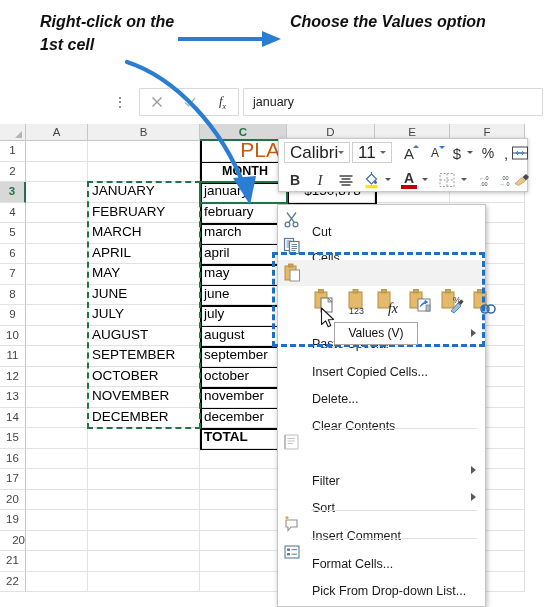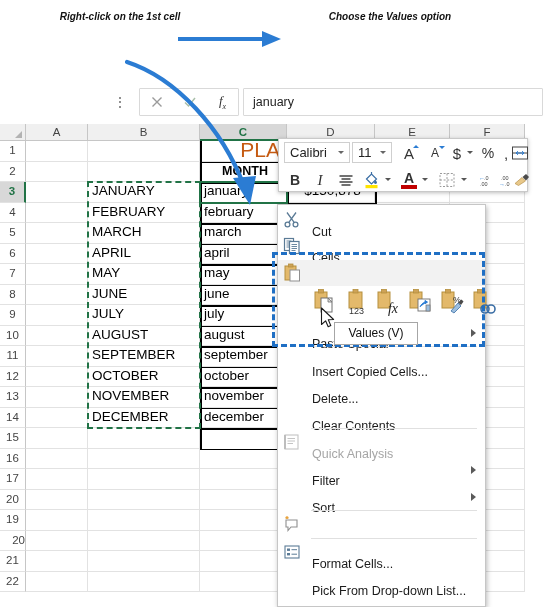--- a/index.html
+++ b/index.html
@@ -9,21 +9,21 @@
     background:#ffffff;
     font-family:"Liberation Sans", sans-serif;
     overflow:hidden;
     -webkit-font-smoothing:antialiased;
   }
 
   
   #annotations { position:absolute; left:0; top:0; width:550px; height:607px; z-index:60; pointer-events:none; }
   .anno-text {
     position:absolute; font-style:italic; font-weight:bold;
-    font-size:10px; color:#111; line-height:1.45; text-align:center;
+    font-size:16px; color:#111; line-height:1.45; text-align:left;
     font-family:"Liberation Sans", sans-serif;
   }
   #anno-left  { left:40px;  top:10px;  width:160px; }
   #anno-right { left:290px; top:10px;  width:200px; }
 
   
   .fbar { position:absolute; left:0; top:88px; width:550px; height:32px; background:#fff; z-index:5; }
   .namebox {
     position:absolute; left:7px; top:0px; width:98px; height:28px;
     border:1px solid #d4d4d4; background:#fff; border-radius:1px;
@@ -82,21 +82,21 @@
 
   
   #minibar {
     position:absolute; left:278px; top:138px; width:250px; height:54px;
     background:#fff; border:1px solid #c9c9c9; box-shadow:0 1px 4px rgba(0,0,0,.26);
     z-index:40;
   }
   .mb-row { position:absolute; left:0; width:250px; height:27px; }
   .mb-row.r1 { top:0; } .mb-row.r2 { top:27px; }
   .mb-ctl { position:absolute; top:3px; height:21px; border:1px solid #cfcfcf; background:#fff;
-            font-size:13px; color:#222; line-height:19px; padding-left:5px; }
+            font-size:17px; color:#222; line-height:19px; padding-left:5px; }
   .mb-ctl .cv { position:absolute; right:5px; top:8px; width:0; height:0;
             border-left:3.5px solid transparent; border-right:3.5px solid transparent; border-top:3.5px solid #666; }
   .mb-btn { position:absolute; top:1px; height:25px; }
   .mb-g { position:absolute; left:50%; top:50%; transform:translate(-50%,-50%);
           font-size:14px; color:#333; white-space:nowrap; }
   .tinyc { position:absolute; width:0;height:0;
           border-left:3.5px solid transparent; border-right:3.5px solid transparent; border-top:3.5px solid #555; }
 
   
   #ctxmenu {
@@ -236,20 +236,21 @@
     <div class="rowhdr" style="top: 283.5px; height: 20.5px; line-height: 19.5px;">14</div>
     <div class="cell" style="left: 26px; top: 283.5px; width: 62px; height: 20.5px; line-height: 18.5px;"></div>
     <div class="cell cellB" style="left: 88px; top: 283.5px; width: 112px; height: 20.5px; line-height: 18.5px;">DECEMBER</div>
     <div class="cell" style="left: 200px; top: 283.5px; width: 87px; height: 20.5px; line-height: 18.5px;">december</div>
     <div class="cell" style="left: 287px; top: 283.5px; width: 88px; height: 20.5px; line-height: 18.5px;"></div>
     <div class="cell" style="left: 375px; top: 283.5px; width: 75px; height: 20.5px; line-height: 18.5px;"></div>
     <div class="cell" style="left: 450px; top: 283.5px; width: 75px; height: 20.5px; line-height: 18.5px;"></div>
     <div class="rowhdr" style="top: 304px; height: 20.5px; line-height: 19.5px;">15</div>
     <div class="cell" style="left: 26px; top: 304px; width: 62px; height: 20.5px; line-height: 18.5px;"></div>
     <div class="cell" style="left: 88px; top: 304px; width: 112px; height: 20.5px; line-height: 18.5px;"></div>
+    <div class="cell total-hd" style="left: 200px; top: 304px; width: 87px; height: 20.5px; line-height: 18.5px;">TOTAL</div>
     <div class="cell" style="left: 287px; top: 304px; width: 88px; height: 20.5px; line-height: 18.5px;"></div>
     <div class="cell" style="left: 375px; top: 304px; width: 75px; height: 20.5px; line-height: 18.5px;"></div>
     <div class="cell" style="left: 450px; top: 304px; width: 75px; height: 20.5px; line-height: 18.5px;"></div>
     <div class="rowhdr" style="top: 324.5px; height: 20.5px; line-height: 19.5px;">16</div>
     <div class="cell" style="left: 26px; top: 324.5px; width: 62px; height: 20.5px; line-height: 18.5px;"></div>
     <div class="cell" style="left: 88px; top: 324.5px; width: 112px; height: 20.5px; line-height: 18.5px;"></div>
     <div class="cell" style="left: 200px; top: 324.5px; width: 87px; height: 20.5px; line-height: 18.5px;"></div>
     <div class="cell" style="left: 287px; top: 324.5px; width: 88px; height: 20.5px; line-height: 18.5px;"></div>
     <div class="cell" style="left: 375px; top: 324.5px; width: 75px; height: 20.5px; line-height: 18.5px;"></div>
     <div class="cell" style="left: 450px; top: 324.5px; width: 75px; height: 20.5px; line-height: 18.5px;"></div>
@@ -541,40 +542,40 @@
   </div>
   <div class="sep" style="top:223px"></div>
 
   <div class="mi dis" style="top:224px">
     <span class="mi-ico">
       <svg width="18" height="18" viewBox="0 0 18 18">
         <rect x="2" y="2" width="13" height="14" fill="#fff" stroke="#c4c4c4" stroke-width="1.1"></rect>
         <path d="M4.5 5.5H12 M4.5 8H12 M4.5 10.5H10" stroke="#c4c4c4" stroke-width="1"></path>
         <path d="M2 2 L2 16" stroke="#bdbdbd" stroke-width="2"></path>
       </svg></span>
-    <span class="mi-lbl">Quick Analysis</span>
   </div>
 
   <div class="mi" style="top:251px">
     <span class="mi-lbl">Filter</span>
     <span class="mi-arrow"></span>
   </div>
 
   <div class="mi" style="top:278px">
     <span class="mi-lbl">Sort</span>
     <span class="mi-arrow"></span>
   </div>
   <div class="sep" style="top:305px"></div>
 
   <div class="mi" style="top:306px">
     <span class="mi-ico">
       <svg width="18" height="18" viewBox="0 0 18 18">
         <path d="M3 5 H14 V12 H8 L5 15.5 V12 H3 Z" fill="#fff" stroke="#8f8f8f" stroke-width="1.1"></path>
         <path d="M4 4 L4 1 M2.5 2.2 L5.5 3.3 M5.5 2.2 L2.5 3.3" stroke="#e8a33d" stroke-width="1.2"></path>
       </svg></span>
+    <span class="mi-lbl">Insert Comment</span>
   </div>
   <div class="sep" style="top:333px"></div>
 
   <div class="mi" style="top:334px">
     <span class="mi-ico">
       <svg width="18" height="18" viewBox="0 0 18 18">
         <rect x="2" y="3" width="14" height="12" fill="#fff" stroke="#5b7b96" stroke-width="1.1"></rect>
         <rect x="4" y="5.5" width="3" height="2.4" fill="#5b7b96"></rect>
         <rect x="4" y="10" width="3" height="2.4" fill="#5b7b96"></rect>
         <path d="M8.5 6.7H14 M8.5 11.2H14" stroke="#5b7b96" stroke-width="1"></path>

